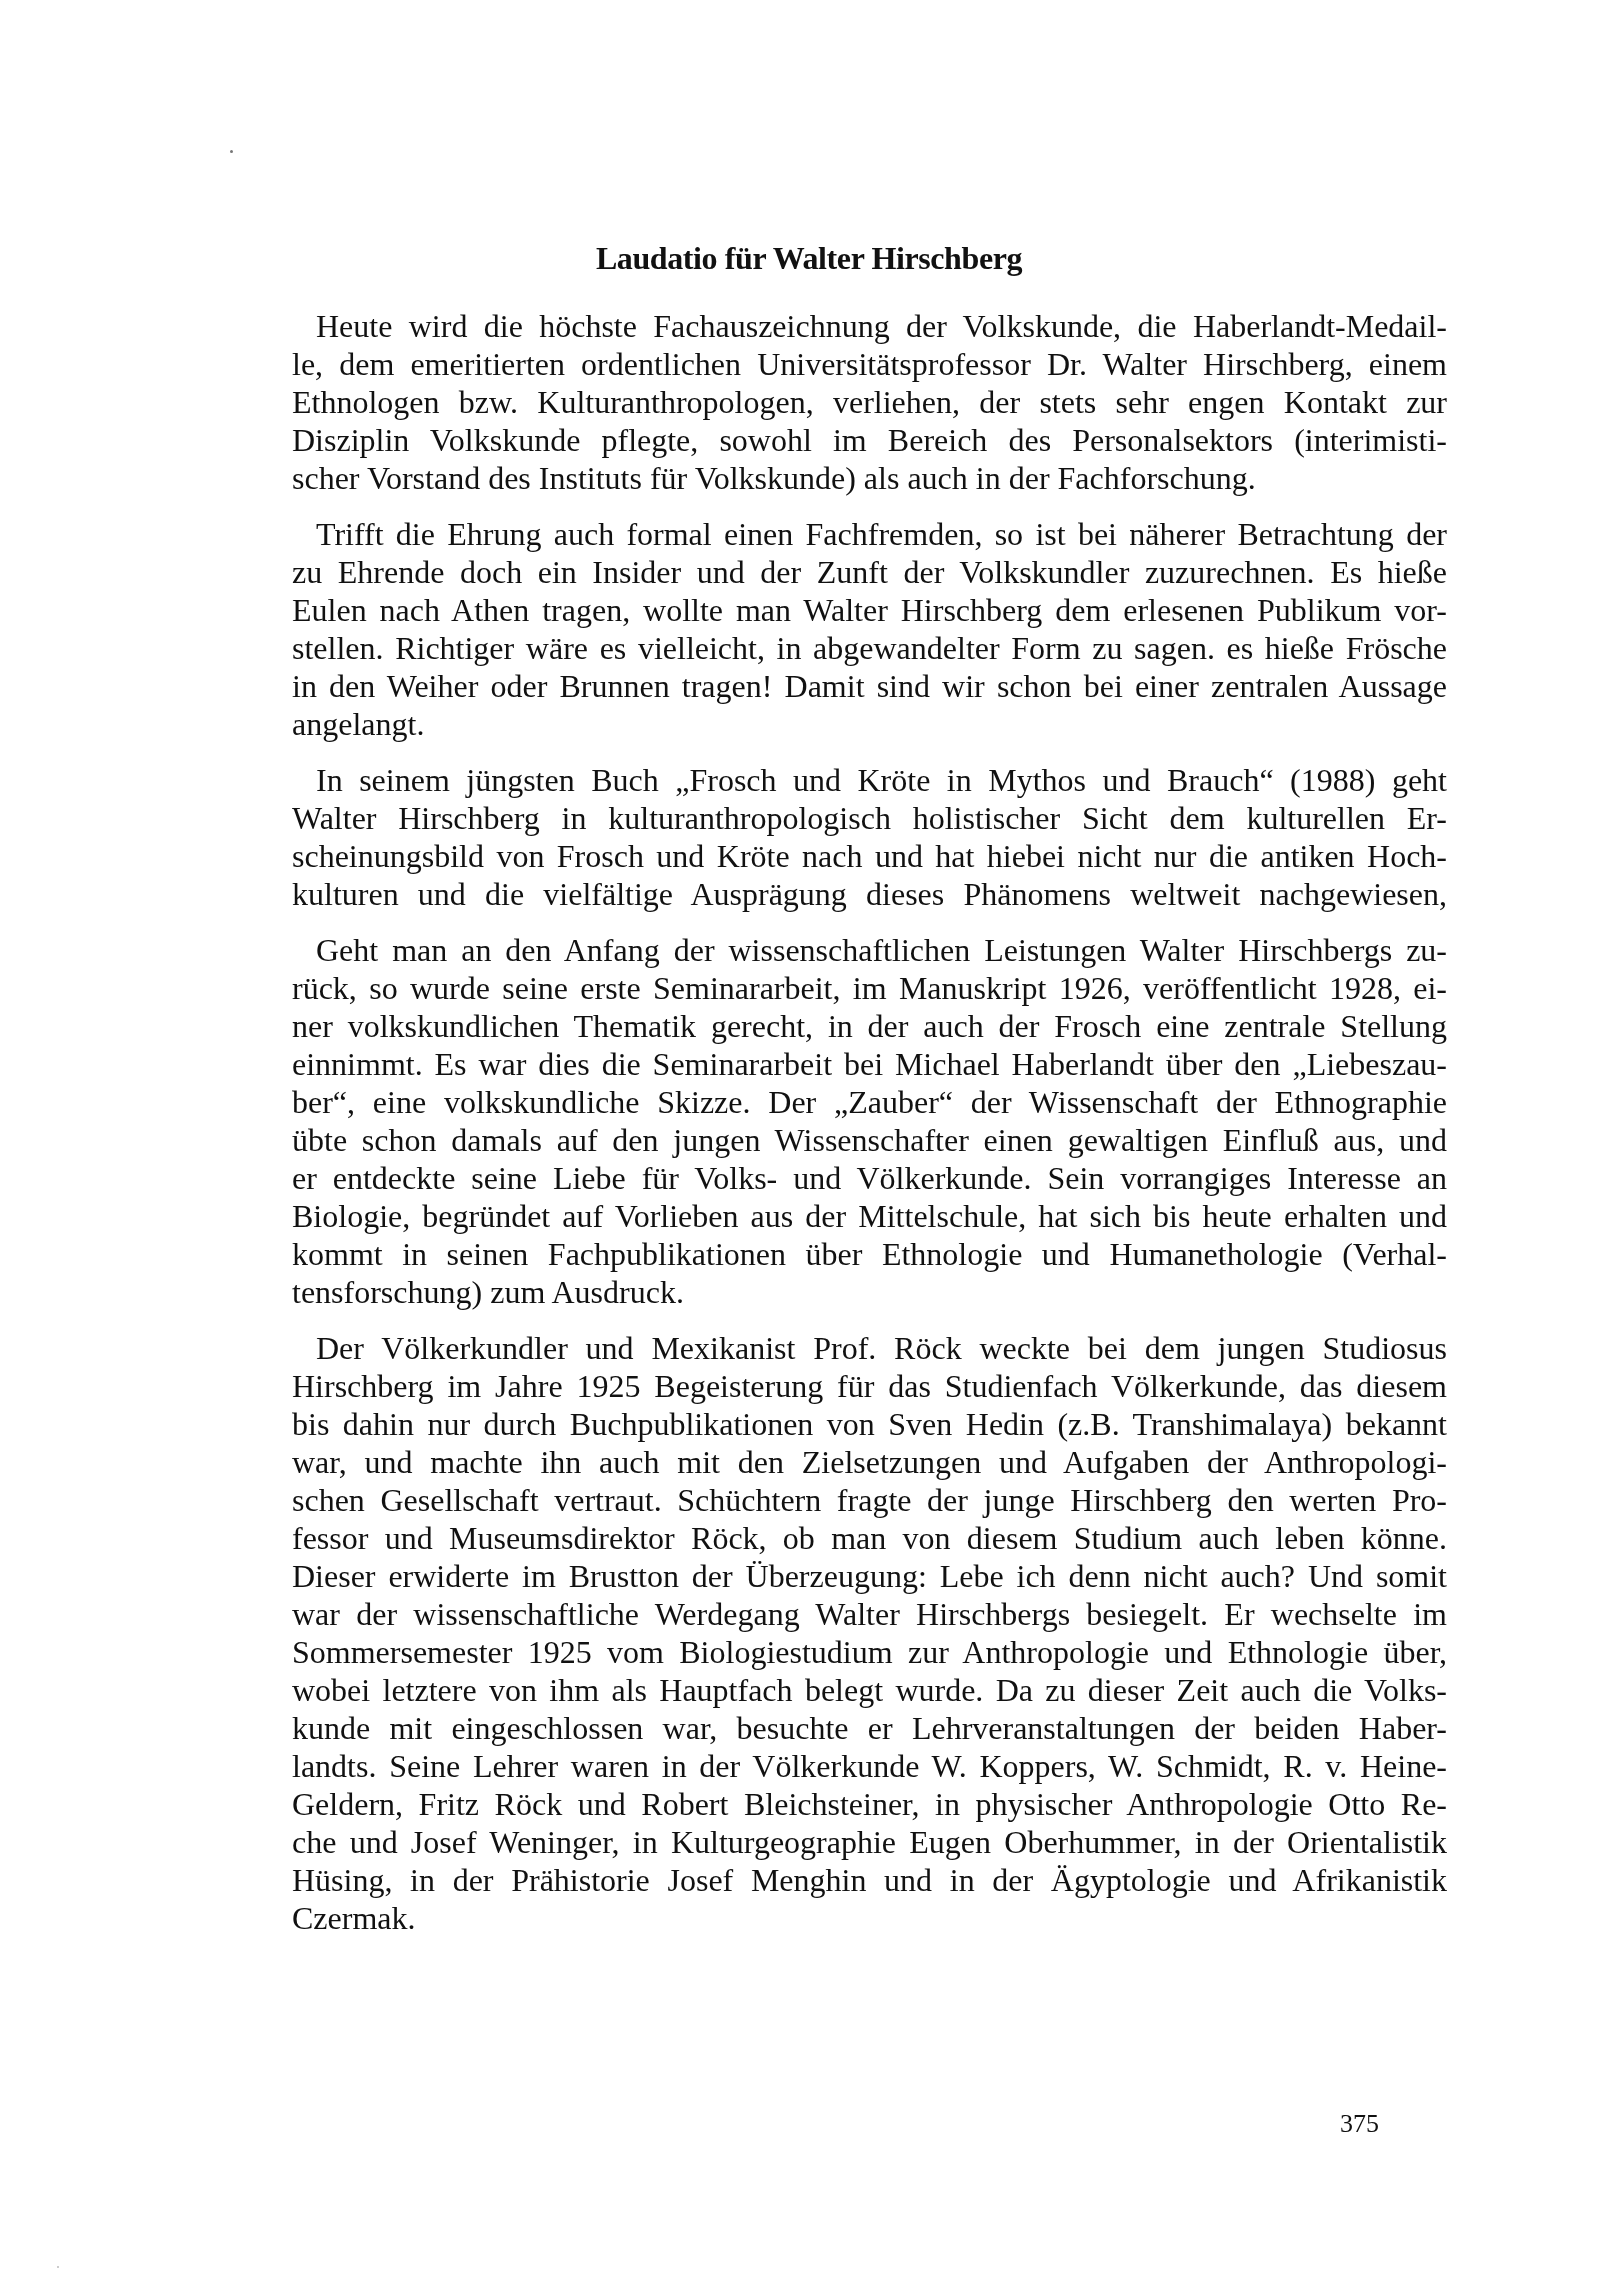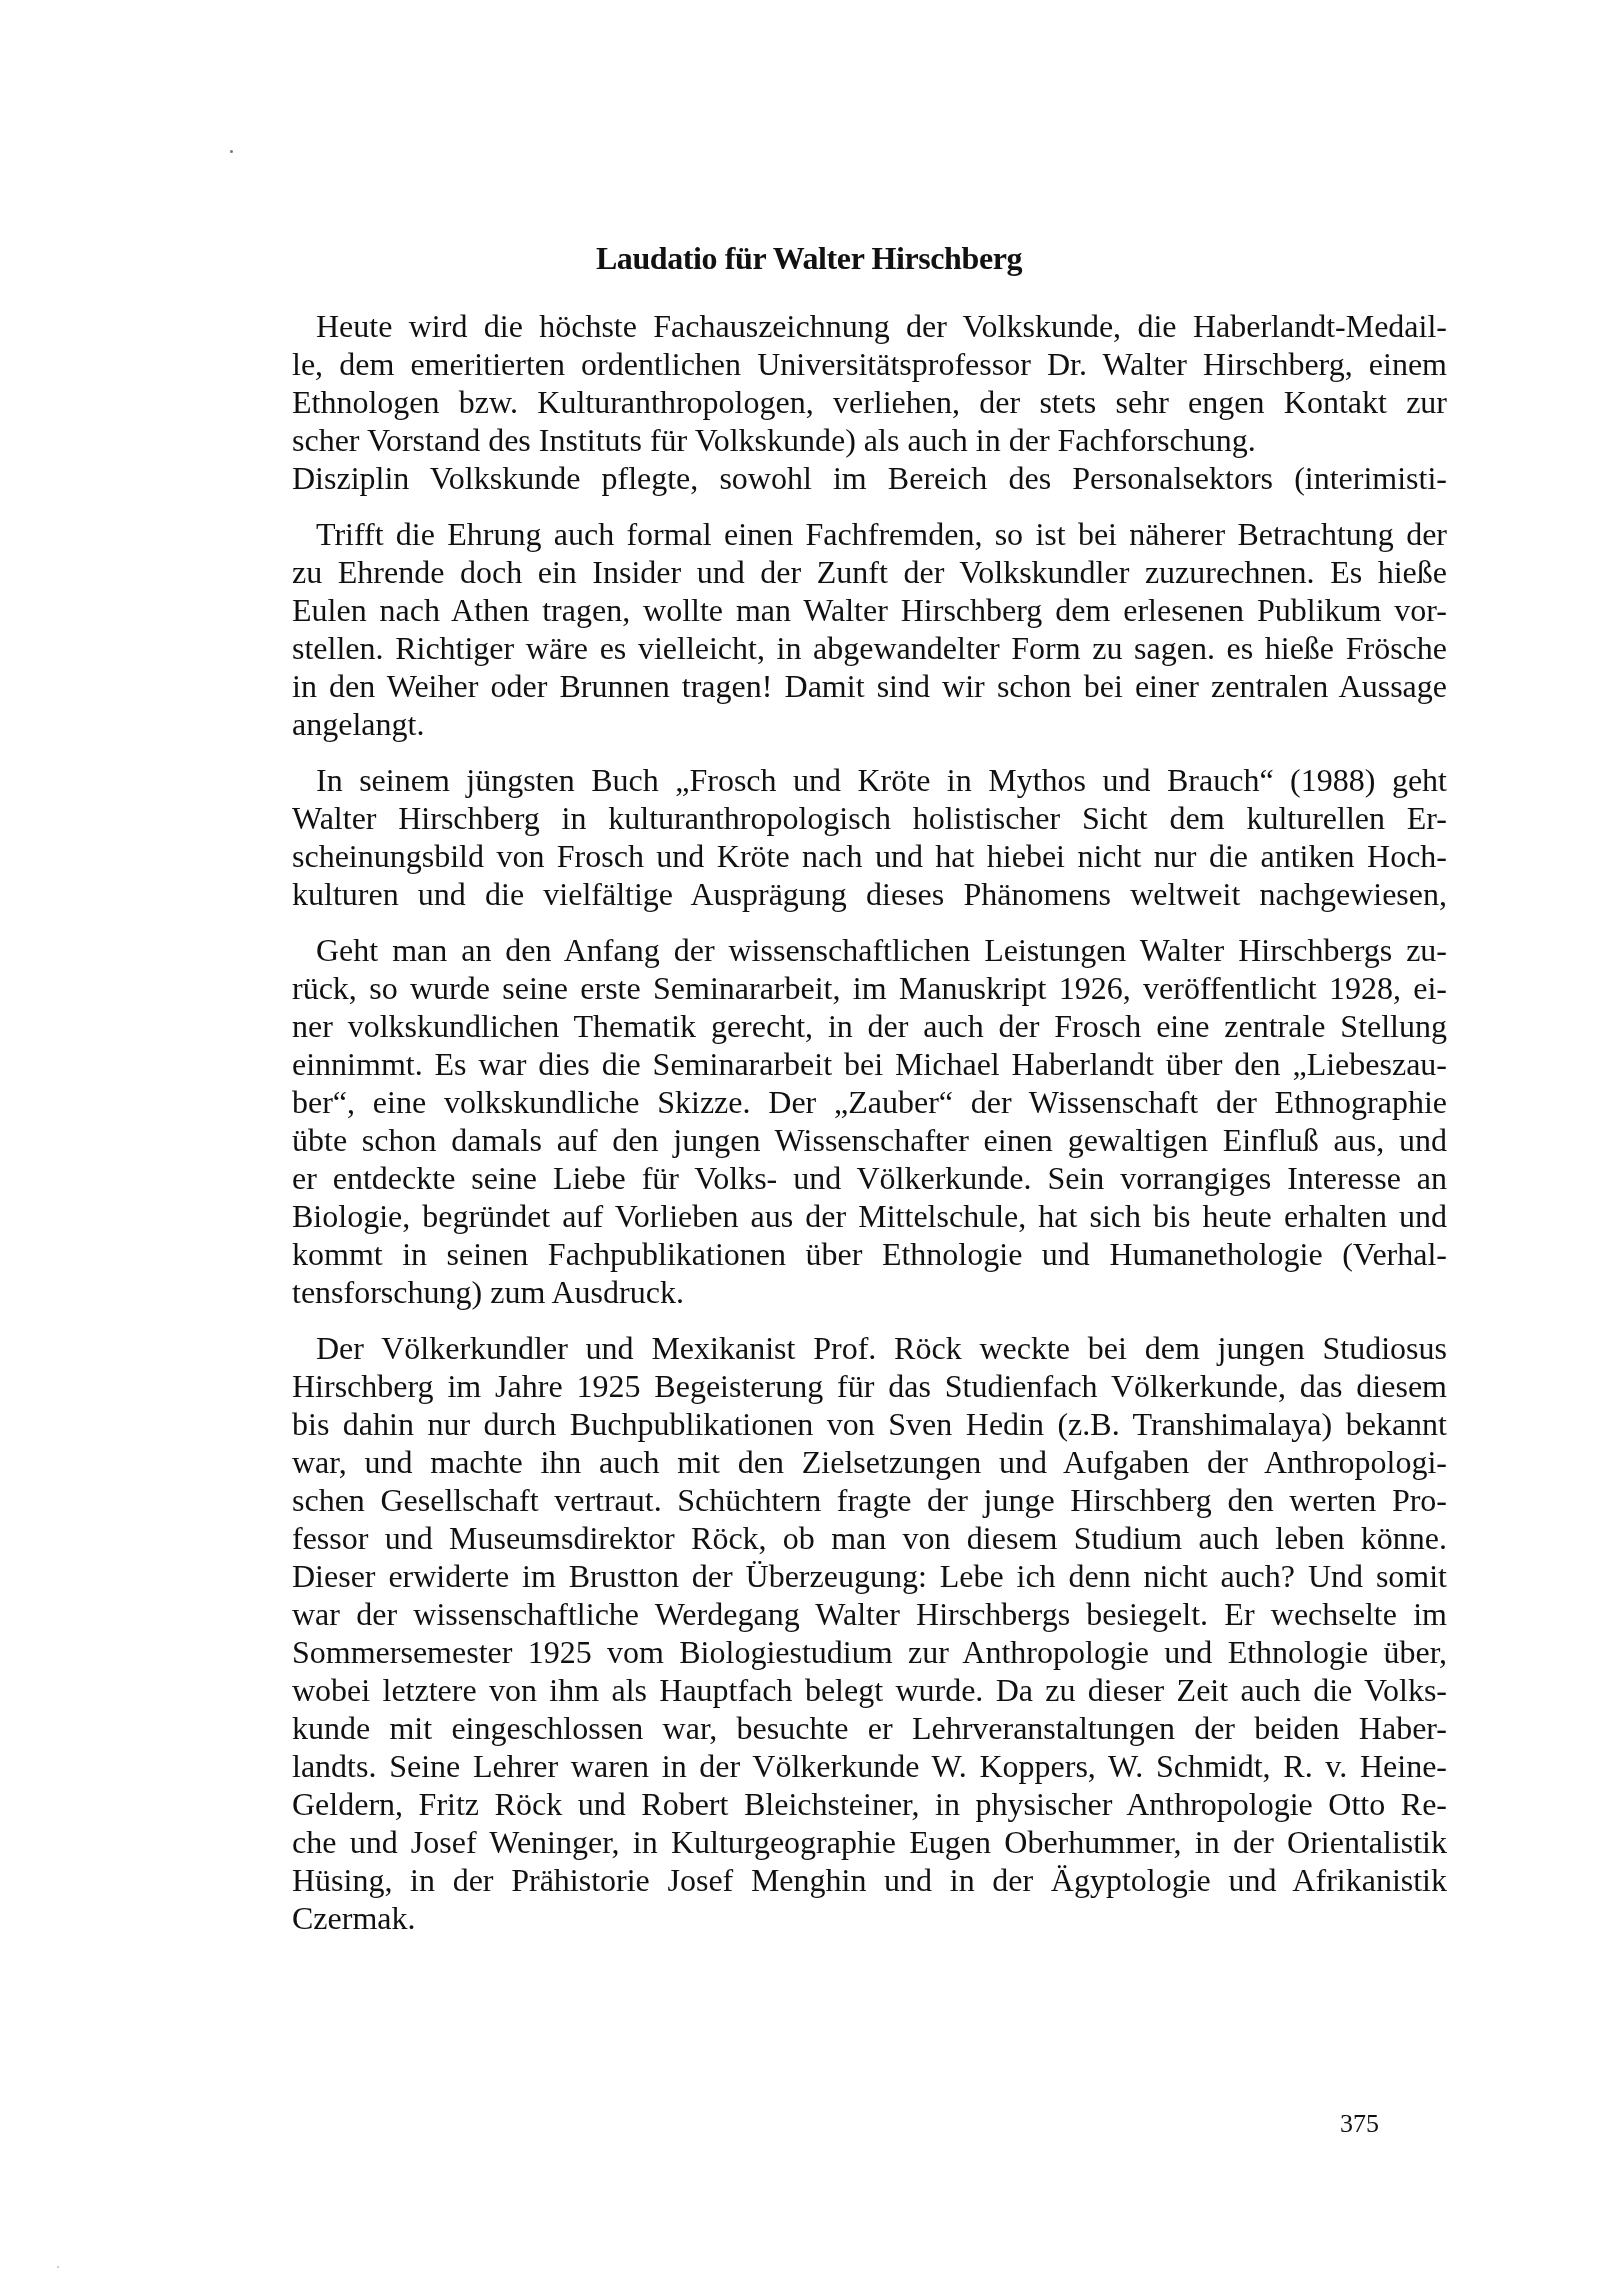--- a/index.html
+++ b/index.html
@@ -37,22 +37,22 @@
   <div class="speck"></div>
   <div class="speck2"></div>
 
   <div class="title">Laudatio für Walter Hirschberg</div>
 
   <div class="body-text" id="body-text">
       <div class="para">
         <span class="line"><span class="line-inner" style="text-indent: 24px;">Heute wird die höchste Fachauszeichnung der Volkskunde, die Haberlandt-Medail-</span></span>
         <span class="line"><span class="line-inner">le, dem emeritierten ordentlichen Universitätsprofessor Dr. Walter Hirschberg, einem</span></span>
         <span class="line"><span class="line-inner">Ethnologen bzw. Kulturanthropologen, verliehen, der stets sehr engen Kontakt zur</span></span>
+        <span class="line"><span class="line-inner">Disziplin Volkskunde pflegte, sowohl im Bereich des Personalsektors (interimisti-</span></span>
         <span class="line last"><span class="line-inner">scher Vorstand des Instituts für Volkskunde) als auch in der Fachforschung.</span></span>
-        <span class="line"><span class="line-inner">Disziplin Volkskunde pflegte, sowohl im Bereich des Personalsektors (interimisti-</span></span>
       </div>
       <div class="para">
         <span class="line"><span class="line-inner" style="text-indent: 24px;">Trifft die Ehrung auch formal einen Fachfremden, so ist bei näherer Betrachtung der</span></span>
         <span class="line"><span class="line-inner">zu Ehrende doch ein Insider und der Zunft der Volkskundler zuzurechnen. Es hieße</span></span>
         <span class="line"><span class="line-inner">Eulen nach Athen tragen, wollte man Walter Hirschberg dem erlesenen Publikum vor-</span></span>
         <span class="line"><span class="line-inner">stellen. Richtiger wäre es vielleicht, in abgewandelter Form zu sagen. es hieße Frösche</span></span>
         <span class="line"><span class="line-inner">in den Weiher oder Brunnen tragen! Damit sind wir schon bei einer zentralen Aussage</span></span>
         <span class="line last"><span class="line-inner">angelangt.</span></span>
       </div>
       <div class="para">

